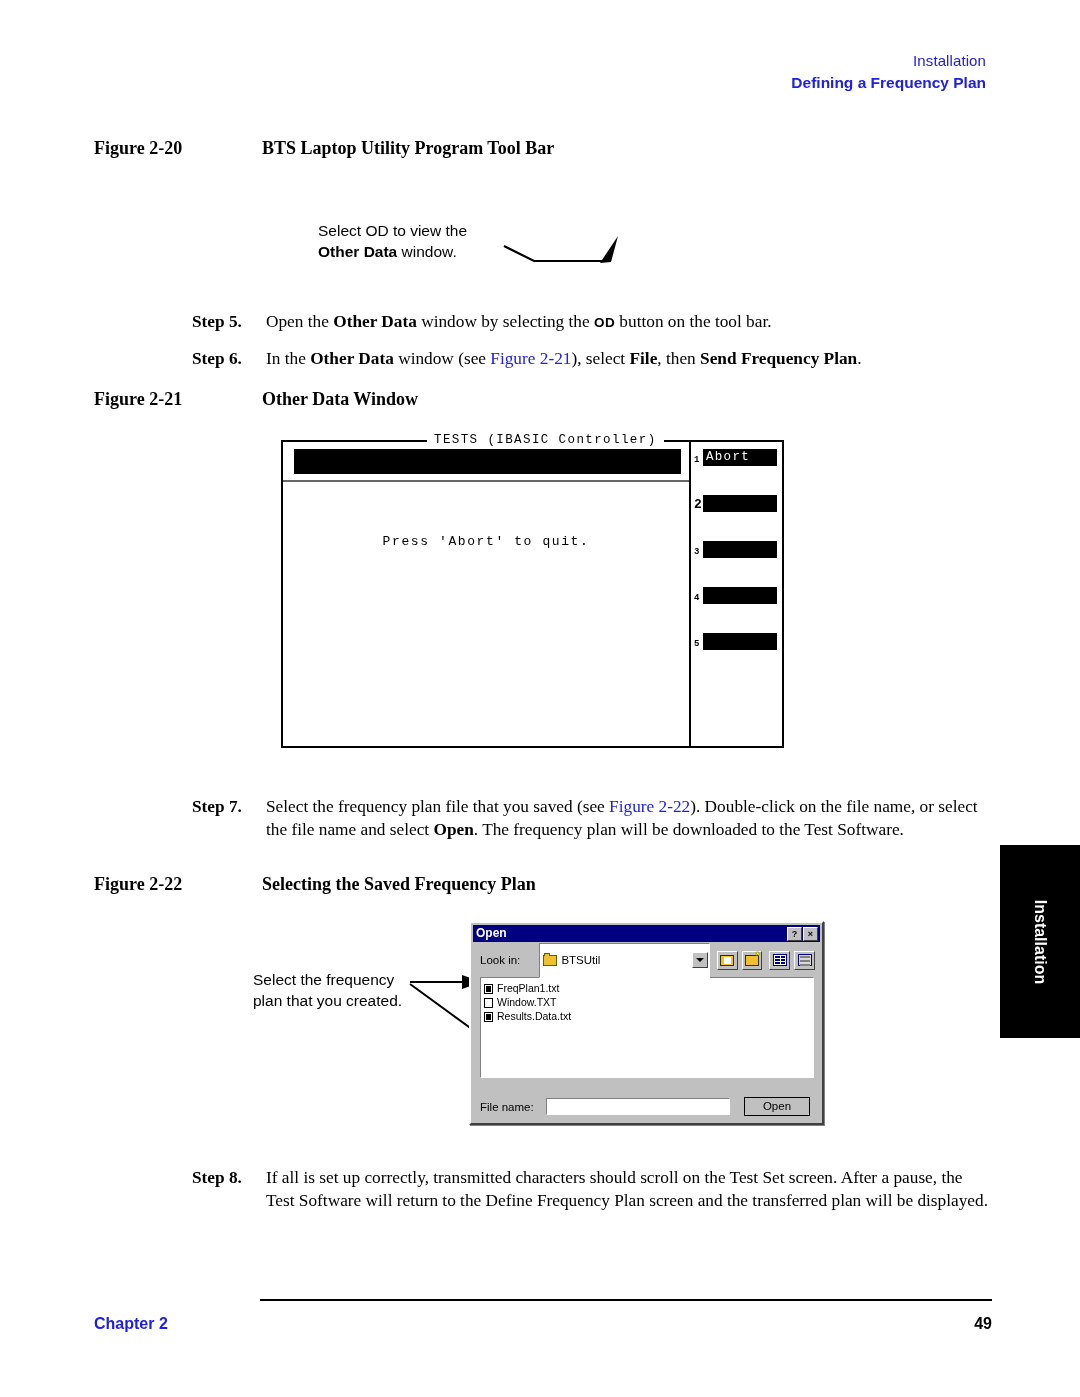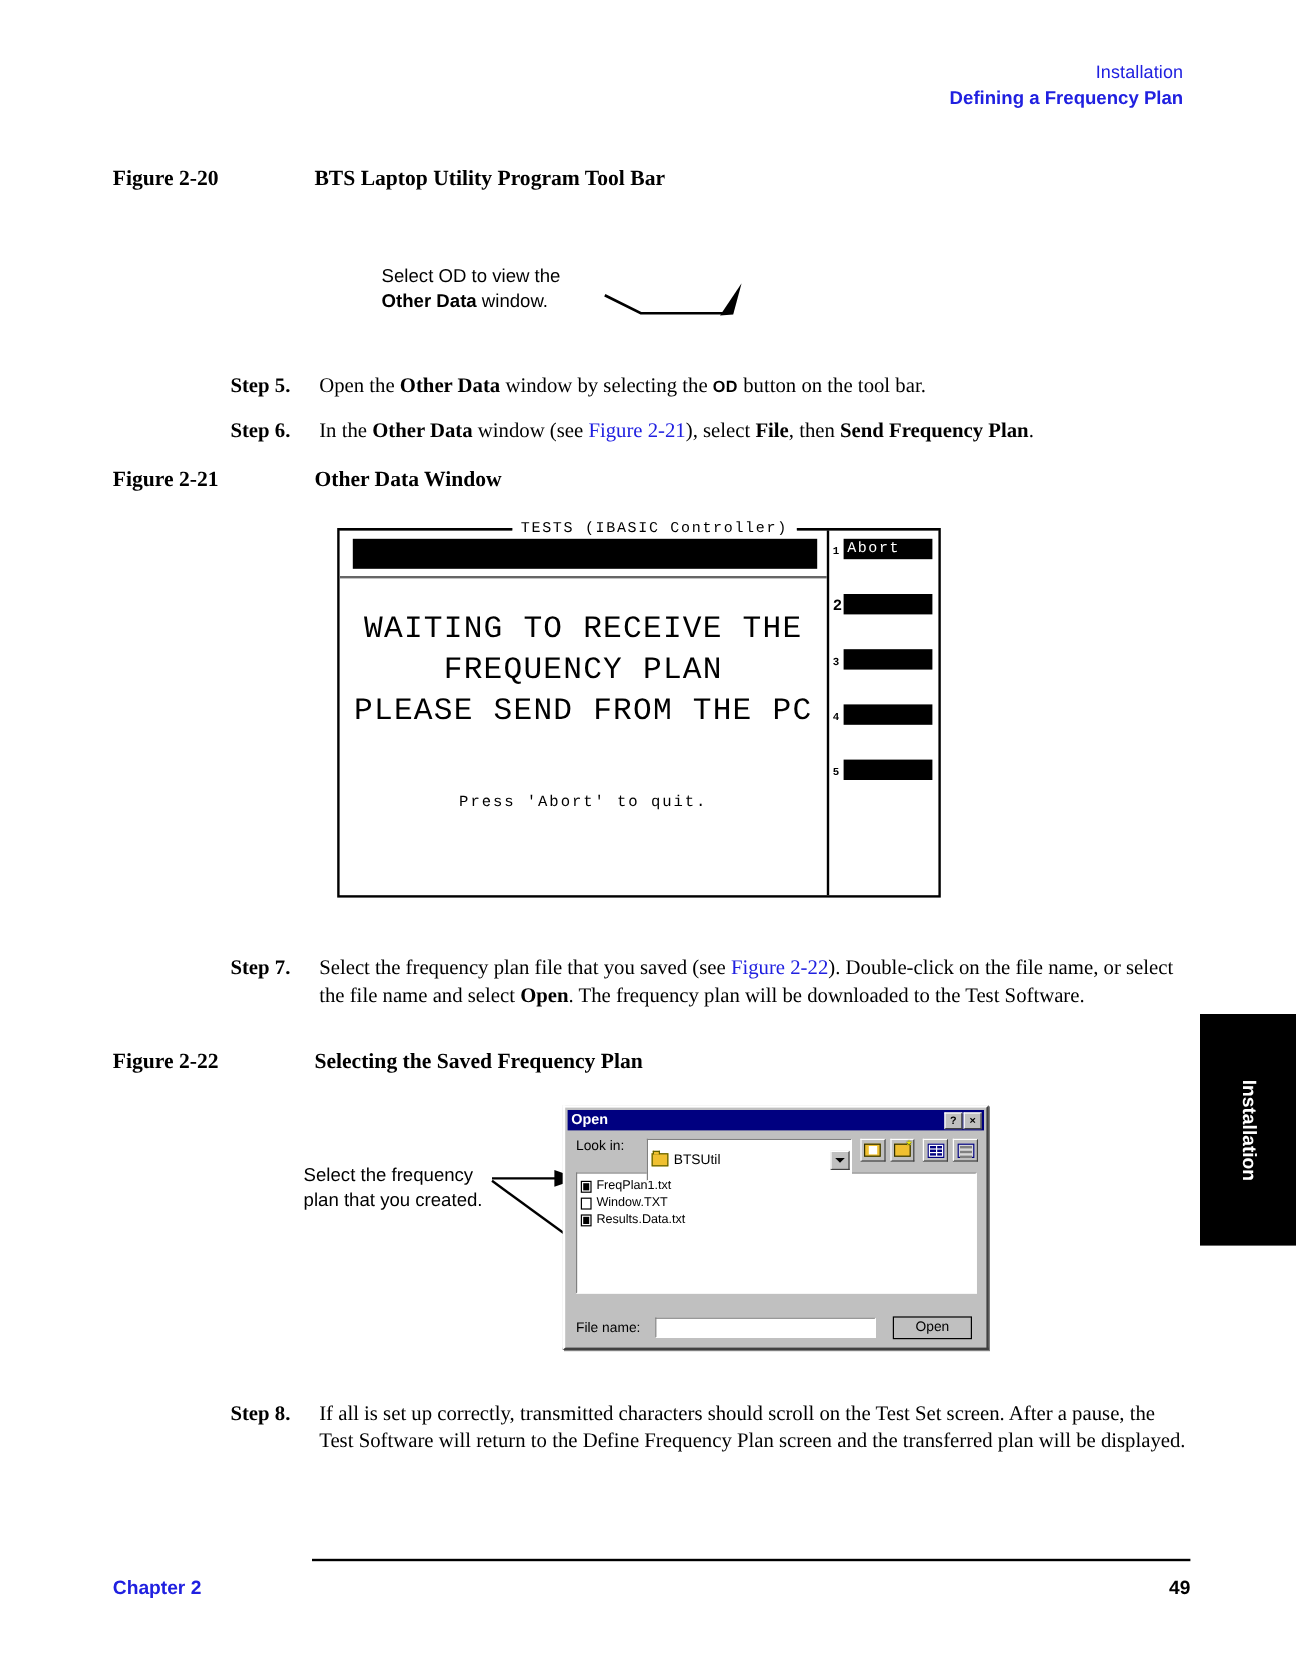--- a/index.html
+++ b/index.html
@@ -244,21 +244,21 @@
     margin-left: 1px;
     font-size: 9px;
     line-height: 12px;
     text-align: center;
     font-weight: bold;
     color: #000;
     box-sizing: border-box;
   }
   .lookin-row {
     display: flex;
-    align-items: flex-start;
+    align-items: center;
     padding: 7px 7px 0 9px;
     height: 22px;
   }
   .lookin-lbl {
     font-size: 11.5px;
     color: #000;
     width: 60px;
   }
   .combo {
     width: 172px;
@@ -535,23 +535,20 @@
     <div class="seg" style="width:144px;"></div>
     <div class="tt">TESTS (IBASIC Controller)</div>
     <div class="seg" style="flex:1;"></div>
   </div>
 
   <div class="ts-left">
     <div class="ts-banner-wrap">
       <div class="ts-banner"></div>
     </div>
     <div class="ts-body">
-      <div class="ts-msg">WAITING TO RECEIVE THE
-FREQUENCY PLAN
-PLEASE SEND FROM THE PC</div>
       <div class="ts-press">Press 'Abort' to quit.</div>
     </div>
   </div>
 
   <div class="ts-right">
     <div class="sk">
       <span class="sk-num">1</span>
       <span class="sk-bar">Abort</span>
     </div>
     <div class="sk tall" style="margin-top:12px;">

